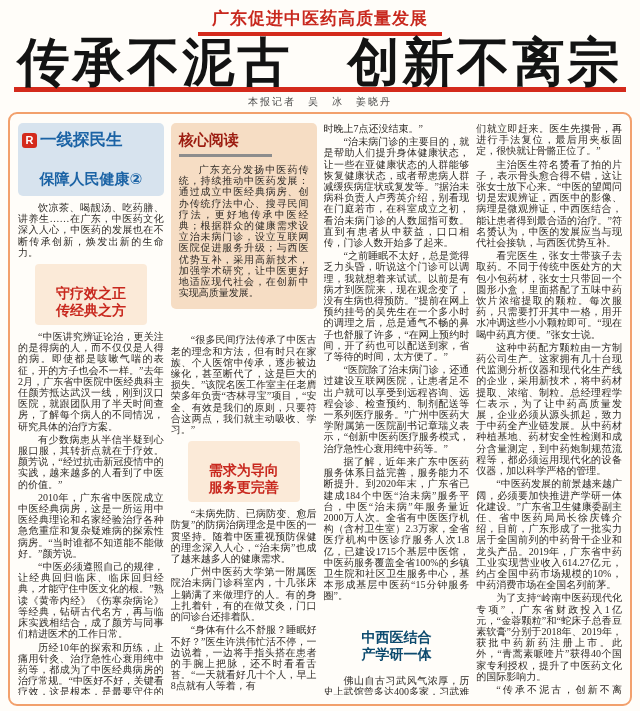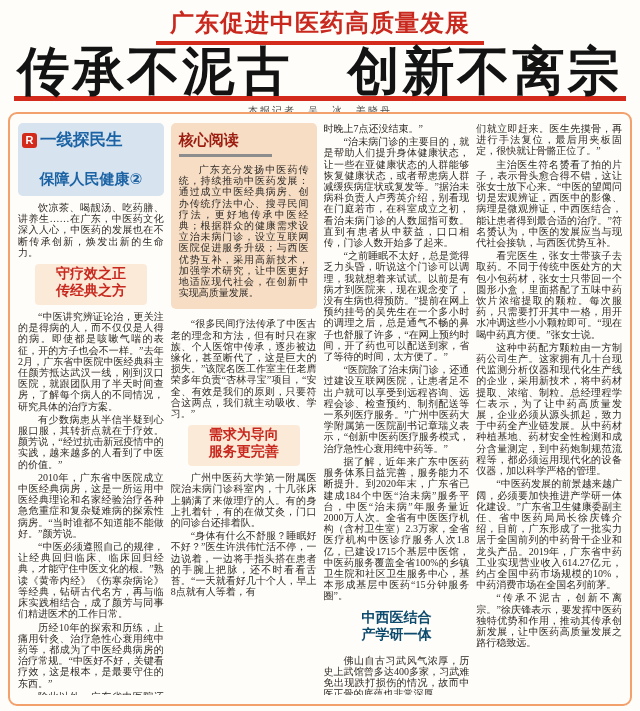--- a/index.html
+++ b/index.html
@@ -2,21 +2,21 @@
 <html><head>
 <meta charset="utf-8">
 <style>
   html,body{margin:0;padding:0;background:#ffffff;}
   .sheet{position:relative;width:640px;height:711px;background:#fffdf9;overflow:hidden;
          font-family:"Liberation Serif","DejaVu Serif",serif;}
   
   .masthead{position:absolute;top:0;left:0;width:640px;text-align:center;}
   .kicker{display:inline-block;margin-top:7px;padding:0 14px 2px;
           font-family:"Liberation Sans","DejaVu Sans",sans-serif;
-          font-size:24px;font-weight:700;color:#c8281e;letter-spacing:1px;
+          font-size:17px;font-weight:700;color:#c8281e;letter-spacing:1px;
           border-bottom:4px solid #d42a1c;}
   .headline{margin:3px 0 0;font-family:"Liberation Sans","DejaVu Sans",sans-serif;
             font-size:52px;line-height:46px;font-weight:900;color:#131313;letter-spacing:3px;}
   .headline-rule{height:5px;background:#d42a1c;margin:2px 14px 0;}
   .byline{margin-top:3px;font-size:10px;color:#4a4a4a;letter-spacing:2px;}
   
   .frame{position:absolute;left:8px;right:8px;top:112px;bottom:5px;
          border:2px solid #f2a06c;border-radius:9px;background:#fffdf9;
          padding:9px 8px;display:flex;gap:7px;overflow:hidden;}
   .col{flex:1 1 0;min-width:0;overflow:hidden;}
@@ -27,26 +27,26 @@
   .series-box{background:#d7e3ee;border-radius:5px;padding:6px 4px 7px;margin-bottom:6px;}
   .series-l1{font-family:"Liberation Sans","DejaVu Sans",sans-serif;font-weight:700;
              font-size:16.5px;color:#1b63a5;display:flex;align-items:center;gap:3px;}
   .r-logo{display:inline-flex;align-items:center;justify-content:center;width:15px;height:15px;
           background:#d42a1c;color:#fff;border-radius:3px;font-size:11px;font-weight:700;
           font-family:"Liberation Sans",sans-serif;flex:0 0 auto;}
   .series-l2{font-family:"Liberation Sans","DejaVu Sans",sans-serif;font-weight:700;
              font-size:15px;color:#1b63a5;text-align:center;margin-top:19px;}
   .intro{color:#3a352f;}
   
-  .sec-head{background:#fbead8;border-radius:4px;text-align:center;padding:1px 0 6px;margin:6px 17px;
+  .sec-head{background:#fbead8;border-radius:4px;text-align:center;padding:21px 0 6px;margin:6px 17px;
             font-family:"Liberation Sans","DejaVu Sans",sans-serif;font-weight:700;
             font-size:14px;line-height:17px;color:#c8281e;}
   .sec-head.black{background:transparent;color:#0c4a6e;}
   
-  .core-box{background:#f6ddc4;border-radius:5px;padding:8px 8px 9px;margin-bottom:9px;}
+  .core-box{background:#f6ddc4;border-radius:5px;padding:8px 8px 9px;margin-bottom:25px;}
   .core-title{font-family:"Liberation Sans","DejaVu Sans",sans-serif;font-weight:700;
               font-size:15px;color:#9c1c10;}
   .core-rule{height:3px;background:#8d8d8d;width:72%;margin:4px 0 7px;}
   .core-body{font-family:"Liberation Sans","DejaVu Sans",sans-serif;font-weight:400;
              font-size:12.2px;line-height:17.4px;color:#4c4640;text-align:justify;text-indent:2em;margin:0;}
 </style>
 </head>
 <body>
 
 <div class="sheet">
@@ -87,20 +87,21 @@
       <div class="core-box">
         <div class="core-title">核心阅读</div>
         <div class="core-rule"></div>
         <p class="core-body">广东充分发扬中医药传统，持续推动中医药发展：通过成立中医经典病房、创办传统疗法中心、搜寻民间疗法，更好地传承中医经典；根据群众的健康需求设立治未病门诊，设立互联网医院促进服务升级；与西医优势互补，采用高新技术，加强学术研究，让中医更好地适应现代社会，在创新中实现高质量发展。</p>
       </div>
       <p>“很多民间疗法传承了中医古老的理念和方法，但有时只在家族、个人医馆中传承，逐步被边缘化，甚至断代了，这是巨大的损失。”该院名医工作室主任老膺荣多年负责“杏林寻宝”项目，“安全、有效是我们的原则，只要符合这两点，我们就主动吸收、学习。”</p>
       <div class="sec-head">
         <div>需求为导向</div>
         <div>服务更完善</div>
       </div>
+      <p>“未病先防、已病防变、愈后防复”的防病治病理念是中医的一贯坚持。随着中医重视预防保健的理念深入人心，“治未病”也成了越来越多人的健康需求。</p>
       <p>广州中医药大学第一附属医院治未病门诊科室内，十几张床上躺满了来做理疗的人。有的身上扎着针，有的在做艾灸，门口的问诊台还排着队。</p>
       <p>“身体有什么不舒服？睡眠好不好？”医生许洪伟忙活不停，一边说着，一边将手指头搭在患者的手腕上把脉，还不时看看舌苔。“一天就看好几十个人，早上8点就有人等着，有</p>
     </div>
 
     <div class="col">
       <p class="cont">时晚上7点还没结束。”</p>
       <p>“治未病门诊的主要目的，就是帮助人们提升身体健康状态，让一些在亚健康状态的人群能够恢复健康状态，或者帮患病人群减缓疾病症状或复发等。”据治未病科负责人卢秀英介绍，别看现在门庭若市，在科室成立之初，看治未病门诊的人数屈指可数。直到有患者从中获益，口口相传，门诊人数开始多了起来。</p>
       <p>“之前睡眠不太好，总是觉得乏力头昏，听说这个门诊可以调理，我就想着来试试。以前是有病才到医院来，现在观念变了，没有生病也得预防。”提前在网上预约挂号的吴先生在一个多小时的调理之后，总是通气不畅的鼻子也舒服了许多，“在网上预约时间，开了药也可以配送到家，省了等待的时间，太方便了。”</p>
       <p>“医院除了治未病门诊，还通过建设互联网医院，让患者足不出户就可以享受到远程咨询、远程会诊、检查预约、制剂配送等一系列医疗服务。”广州中医药大学附属第一医院副书记章瑞义表示，“创新中医药医疗服务模式，治疗急性心衰用纯中药等。”</p>
       <p>据了解，近年来广东中医药服务体系日益完善，服务能力不断提升。到2020年末，广东省已建成184个中医“治未病”服务平台，中医“治未病”年服务量近2000万人次。全省有中医医疗机构（含村卫生室）2.3万家，全省医疗机构中医诊疗服务人次1.8亿，已建设1715个基层中医馆，中医药服务覆盖全省100%的乡镇卫生院和社区卫生服务中心，基本形成基层中医药“15分钟服务圈”。</p>
@@ -111,17 +112,18 @@
       <p>佛山自古习武风气浓厚，历史上武馆曾多达400多家，习武难免出现跌打损伤的情况，故而中医正骨的底蕴也非常深厚。</p>
       <p>前不久，家住清远市的张女士带7岁的儿子来佛山市中医院复查。“之前孩子在学校玩闹，胳膊骨折了。听说这里的中医正骨很有名，我</p>
     </div>
 
     <div class="col">
       <p class="cont">们就立即赶来。医生先摸骨，再进行手法复位，最后用夹板固定，很快就让骨骼正位了。”</p>
       <p>主治医生符名赟看了拍的片子，表示骨头愈合得不错，这让张女士放下心来。“中医的望闻问切是宏观辨证，西医中的影像、病理是微观辨证，中西医结合，能让患者得到最合适的治疗。”符名赟认为，中医的发展应当与现代社会接轨，与西医优势互补。</p>
       <p>看完医生，张女士带孩子去取药。不同于传统中医处方的大包小包药材，张女士只带回一个圆形小盒，里面搭配了五味中药饮片浓缩提取的颗粒。每次服药，只需要打开其中一格，用开水冲调这些小小颗粒即可。“现在喝中药真方便。”张女士说。</p>
       <p>这种中药配方颗粒由一方制药公司生产。这家拥有几十台现代监测分析仪器和现代化生产线的企业，采用新技术，将中药材提取、浓缩、制粒。总经理程学仁表示，为了让中药高质量发展，企业必须从源头抓起，致力于中药全产业链发展。从中药材种植基地、药材安全性检测和成分含量测定，到中药炮制规范流程等，都必须运用现代化的设备仪器，加以科学严格的管理。</p>
       <p>“中医药发展的前景越来越广阔，必须要加快推进产学研一体化建设。”广东省卫生健康委副主任、省中医药局局长徐庆锋介绍，目前，广东形成了一批实力居于全国前列的中药骨干企业和龙头产品。2019年，广东省中药工业实现营业收入614.27亿元，约占全国中药市场规模的10%，中药消费市场在全国名列前茅。</p>
+      <p>为了支持“岭南中医药现代化专项”，广东省财政投入1亿元，“金蓉颗粒”和“蛇床子总香豆素软膏”分别于2018年、2019年，获批中药新药注册上市。此外，“青蒿素哌喹片”获得40个国家专利授权，提升了中医药文化的国际影响力。</p>
       <p>“传承不泥古，创新不离宗。”徐庆锋表示，要发挥中医药独特优势和作用，推动其传承创新发展，让中医药高质量发展之路行稳致远。</p>
     </div>
 
   </div>
 </div>
 
 </body></html>

